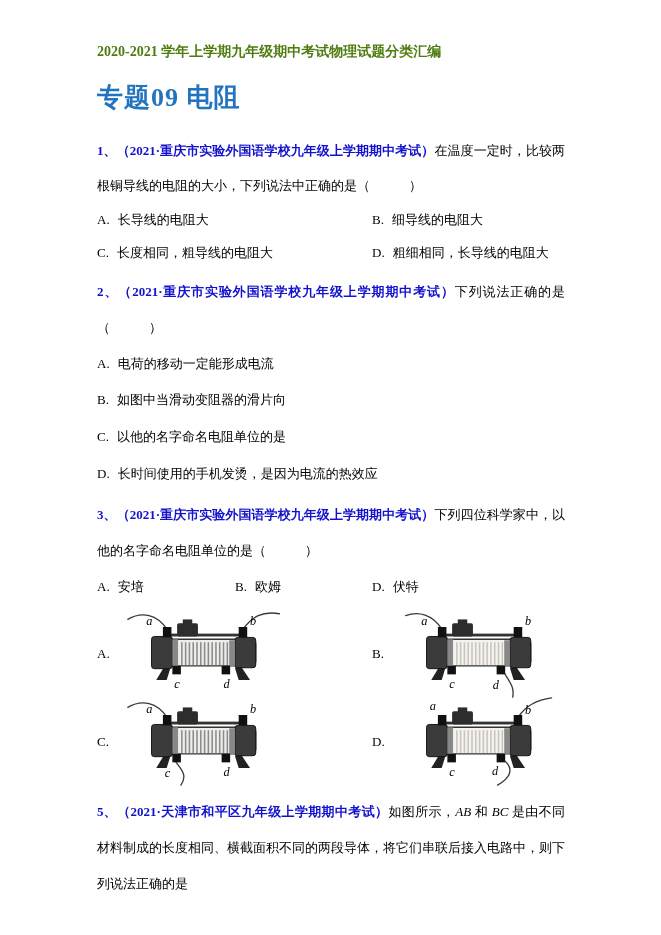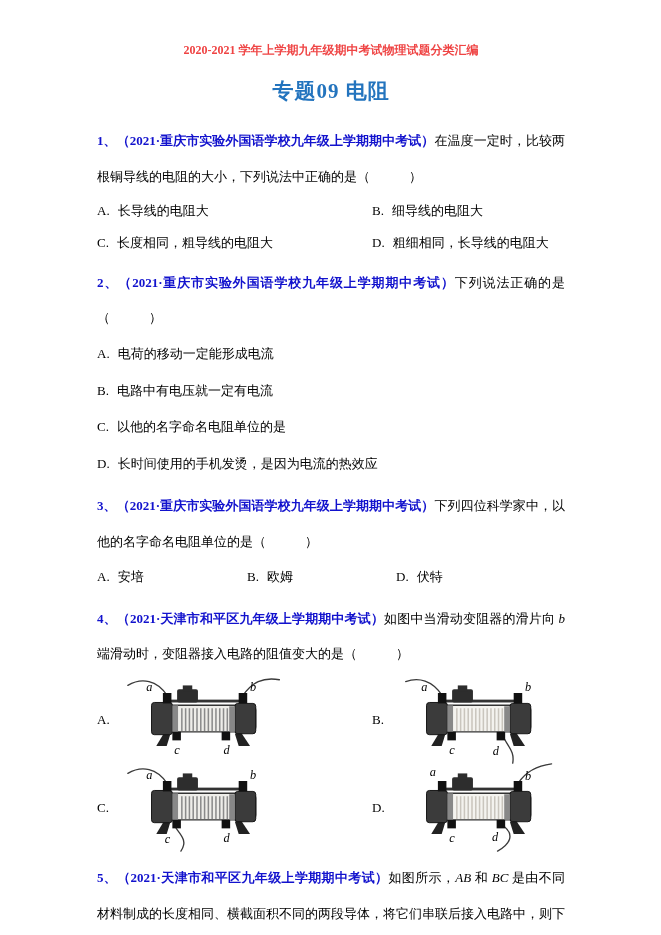--- a/index.html
+++ b/index.html
@@ -3,33 +3,33 @@
 <meta charset="utf-8">
 <style>
   html,body{margin:0;padding:0;background:#ffffff;}
   .page{
     width:661px;height:935px;box-sizing:border-box;
     padding:42px 96px 0 97px;overflow:hidden;
     font-family:"Liberation Serif","DejaVu Serif",serif;
     font-size:13px;color:#000;background:#fff;
   }
   .doc-header{
-    text-align:center;font-weight:bold;font-size:12px;line-height:1.4;
-    color:#ef4444;
+    text-align:left;font-weight:bold;font-size:14px;line-height:1.4;
+    color:#4d7c0f;
   }
   .doc-title{
-    text-align:center;font-weight:bold;font-size:21px;line-height:1.35;
+    font-weight:bold;font-size:26px;line-height:1.35;
     color:#2374be;margin:18px 0 18px 0;letter-spacing:1px;
   }
   .question{margin-bottom:5px;}
   .stem{margin:0;line-height:2.75;text-align:justify;}
   .qnum,.qsource{color:#1212cd;font-weight:bold;}
   .var{font-family:"Liberation Serif",serif;font-style:italic;}
   .opts-grid2{display:grid;grid-template-columns:275px 1fr;line-height:2.5;}
-  .opts-grid4{display:grid;grid-template-columns:138px 137px 135px 1fr;line-height:2.8;gap:12px;}
+  .opts-grid4{display:grid;grid-template-columns:138px 137px 135px 1fr;line-height:2.8;}
   .opt-list .opt{line-height:2.82;}
   .opt-label{margin-right:8px;}
   .fig-grid{display:grid;grid-template-columns:275px 1fr;margin:4px 0 8px 0;}
   .fig{display:flex;align-items:center;gap:10px;height:88px;}
   .fig-label{width:16px;flex:0 0 auto;}
   .rheostat{display:block;}
   .rheostat .wire{fill:none;stroke:#3a3a3a;stroke-width:1.4;stroke-linecap:round;}
   .rheostat .coil{stroke:#8a8a8a;stroke-width:1.6;fill:none;}
   .rheostat.washed .coil{stroke:#c9c5bd;}
   .rheostat.washed .tube{fill:#f4f3ef;}
@@ -50,37 +50,36 @@
       <div class="opt"><span class="opt-label">B.</span><span>细导线的电阻大</span></div>
       <div class="opt"><span class="opt-label">C.</span><span>长度相同，粗导线的电阻大</span></div>
       <div class="opt"><span class="opt-label">D.</span><span>粗细相同，长导线的电阻大</span></div>
     </div>
   </section>
 
   <section class="question">
     <p class="stem"><span class="qnum">2、</span><span class="qsource">（2021·重庆市实验外国语学校九年级上学期期中考试）</span><span>下列说法正确的是（　　　）</span></p>
     <div class="opt-list">
       <div class="opt"><span class="opt-label">A.</span><span>电荷的移动一定能形成电流</span></div>
-      <div class="opt"><span class="opt-label">B.</span><span>电路中有电压就一定有电流</span></div>
+      <div class="opt"><span class="opt-label">B.</span><span>如图中当滑动变阻器的滑片向</span></div>
       <div class="opt"><span class="opt-label">C.</span><span>以他的名字命名电阻单位的是</span></div>
       <div class="opt"><span class="opt-label">D.</span><span>长时间使用的手机发烫，是因为电流的热效应</span></div>
     </div>
   </section>
 
   <section class="question">
     <p class="stem"><span class="qnum">3、</span><span class="qsource">（2021·重庆市实验外国语学校九年级上学期期中考试）</span><span>下列四位科学家中，以他的名字命名电阻单位的是（　　　）</span></p>
     <div class="opts-grid4">
       <div class="opt"><span class="opt-label">A.</span><span>安培</span></div>
       <div class="opt"><span class="opt-label">B.</span><span>欧姆</span></div>
       <div class="opt"><span class="opt-label">D.</span><span>伏特</span></div>
     </div>
   </section>
 
   <section class="question">
-    <p class="stem"><span class="qnum">4、</span><span class="qsource">（2021·天津市和平区九年级上学期期中考试）</span><span>如图中当滑动变阻器的滑片向 </span><span class="var">b</span><span> 端滑动时，变阻器接入电路的阻值变大的是（　　　）</span></p>
 
     <div class="fig-grid">
 
       <div class="fig">
         <span class="fig-label">A.</span>
         <svg class="rheostat" width="166" height="90" viewBox="0 0 175 95">
           <path class="wire" d="M46,21 C36,6 20,2 5,11"></path>
           <path class="wire" d="M127,21 C136,8 147,2 165,5"></path>
           <path d="M44,60 L35,75 L46,75 L50,62 Z" fill="#222"></path>
           <path d="M124,60 L134,75 L122,75 L118,62 Z" fill="#222"></path>

